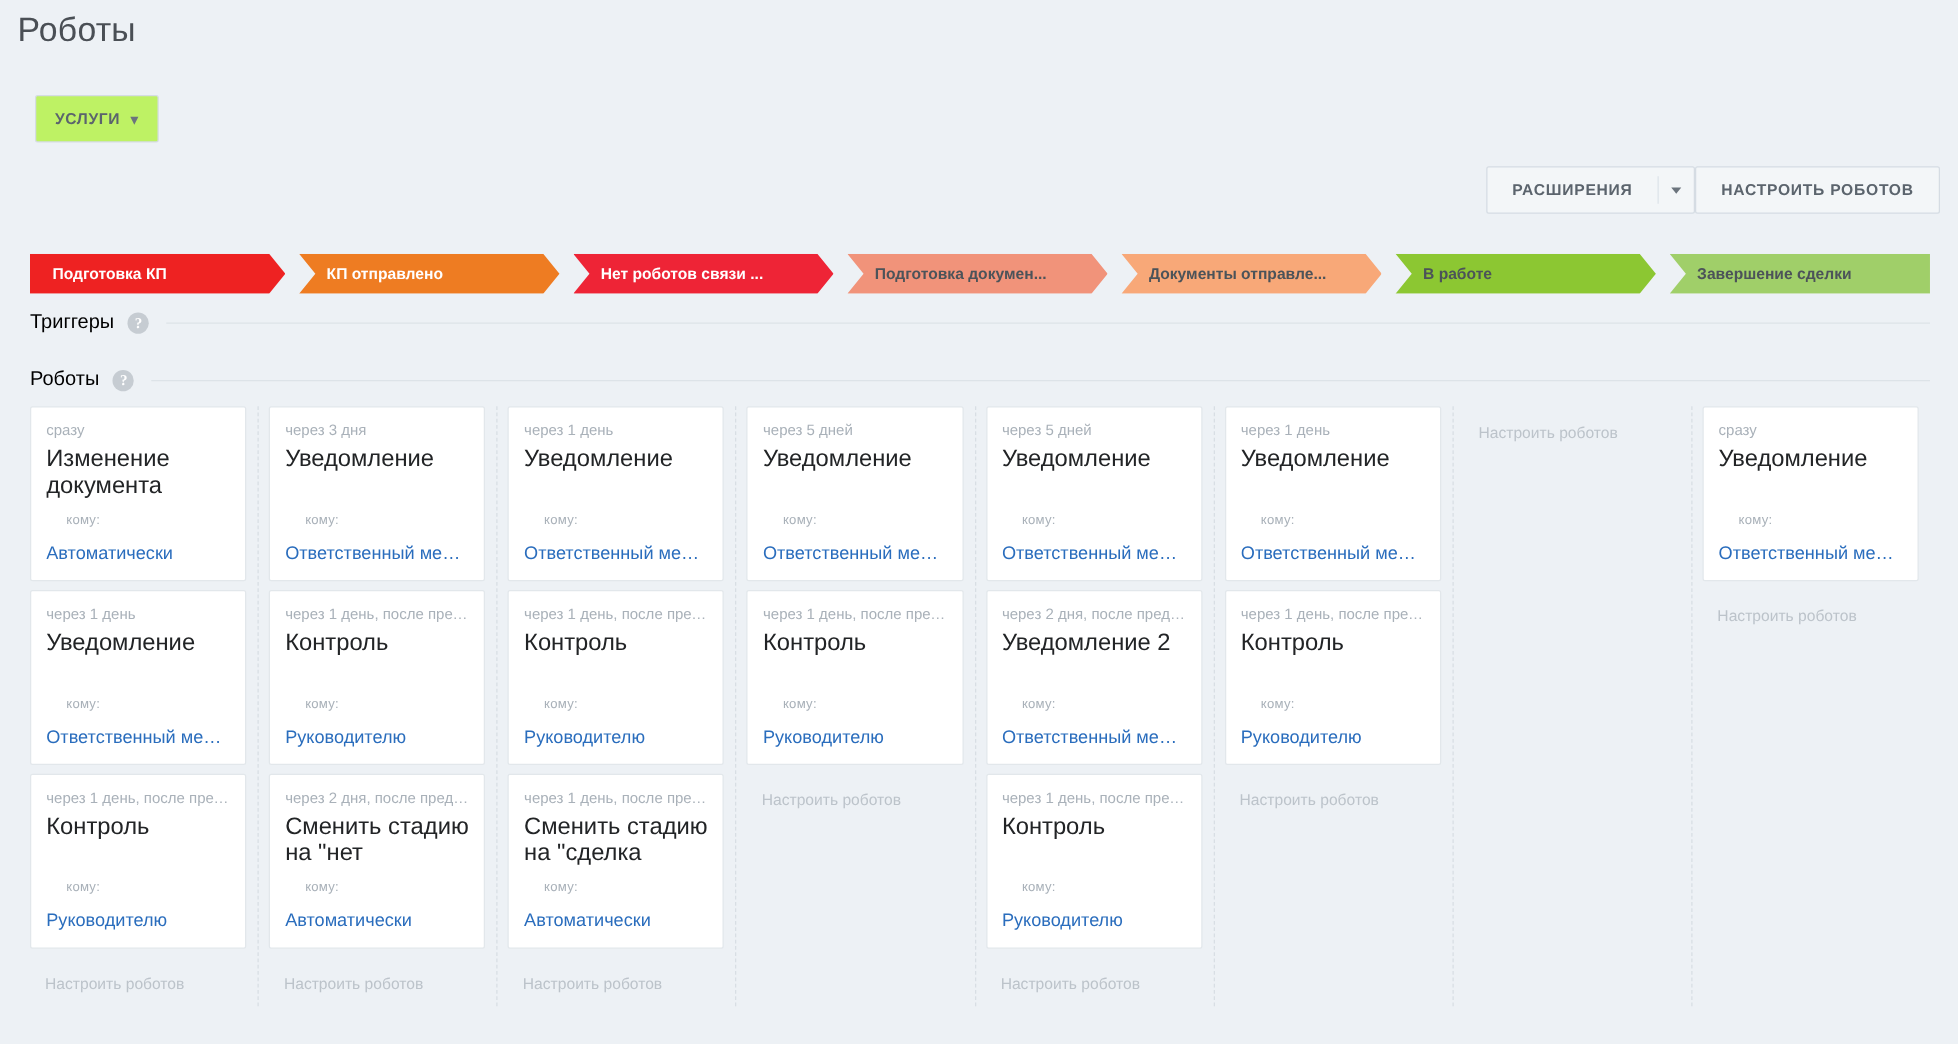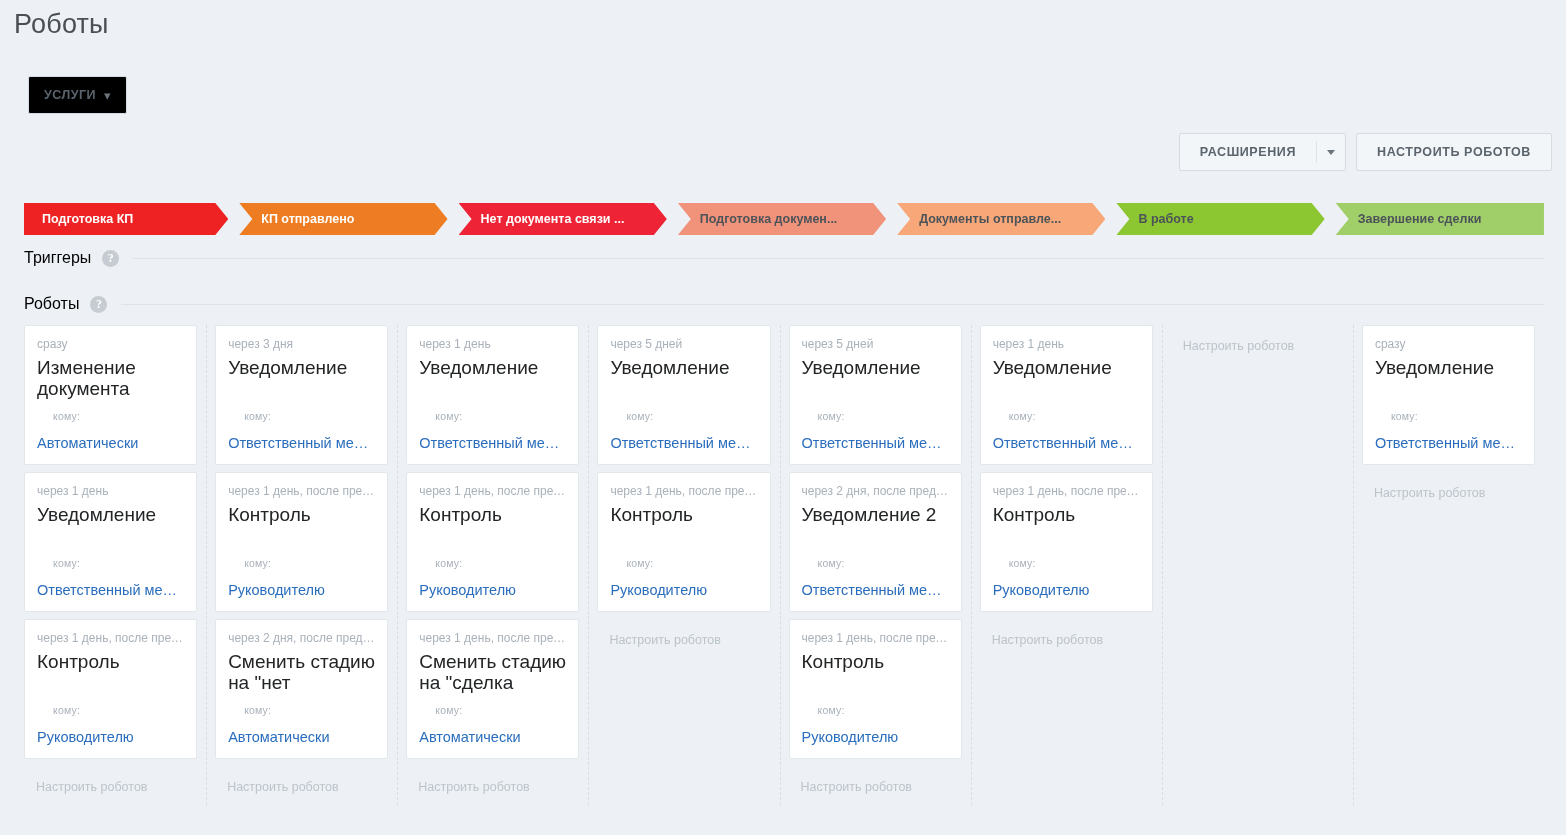--- a/index.html
+++ b/index.html
@@ -18,29 +18,29 @@
   .page-title {
     position: absolute; left: 14px; top: 6px;
     font-size: 27px; font-weight: 400; color: #4a4f55;
     letter-spacing: .2px; line-height: 36px;
   }
 
   .services-btn {
     position: absolute; left: 28px; top: 76px;
     height: 38px; padding: 0 15px;
     display: flex; align-items: center; gap: 8px;
-    background: #000000; border: 1px solid #d5dce3; border-radius: 2px;
+    background: #bef264; border: 1px solid #d5dce3; border-radius: 2px;
     font-size: 12.5px; font-weight: 700; letter-spacing: .5px;
     color: #5b646d; cursor: pointer;
   }
   .services-btn .caret-glyph { font-size: 13px; color: #6b747d; line-height: 1; }
 
   .top-actions {
     position: absolute; right: 14px; top: 133px;
-    display: flex; align-items: center; gap: 10px; border-radius: 13px;
+    display: flex; align-items: center;  border-radius: 13px;
   }
   .split-btn {
     display: flex; align-items: stretch; height: 38px;
     background: #f3f6f8; border: 1px solid #d5dce3; border-radius: 2px;
   }
   .split-btn .main {
     display: flex; align-items: center; padding: 0 20px;
     font-size: 12.5px; font-weight: 700; letter-spacing: .6px; color: #5b646d;
     cursor: pointer;
   }
@@ -171,21 +171,21 @@
   </div>
 
   <div class="stages">
       <div class="stage" style="background: rgb(238, 34, 34);">
         <span>Подготовка КП</span>
       </div>
       <div class="stage" style="background: rgb(238, 124, 34);">
         <span>КП отправлено</span>
       </div>
       <div class="stage" style="background: rgb(238, 36, 54);">
-        <span>Нет документа связи ...</span>
+        <span>Нет роботов связи ...</span>
       </div>
       <div class="stage dark-text" style="background: rgb(241, 147, 122);">
         <span>Подготовка докумен...</span>
       </div>
       <div class="stage dark-text" style="background: rgb(248, 168, 120);">
         <span>Документы отправле...</span>
       </div>
       <div class="stage dark-text" style="background: rgb(140, 199, 50);">
         <span>В работе</span>
       </div>

